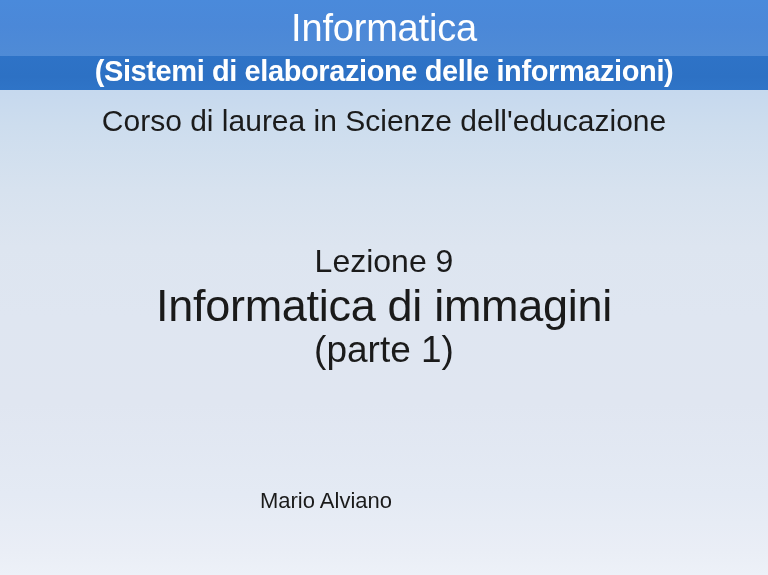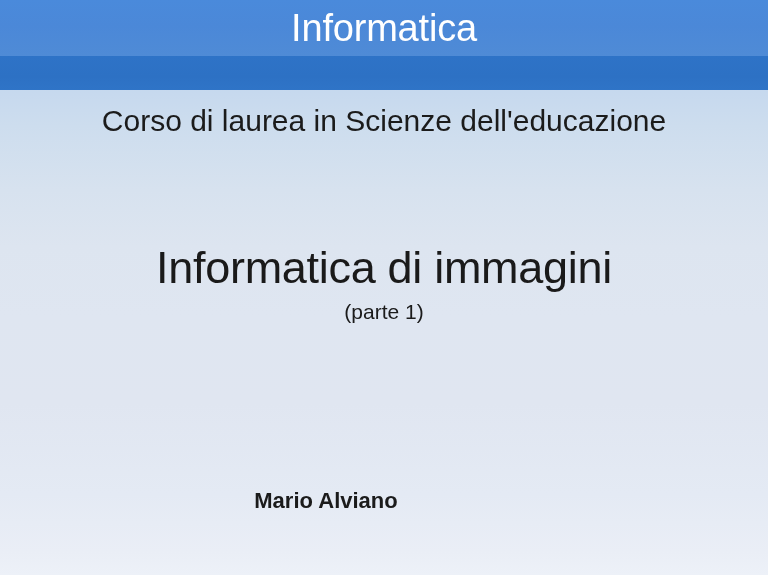--- a/index.html
+++ b/index.html
@@ -116,53 +116,54 @@
   }
   .lesson-title {
     color: #1a1a1a;
     font-size: 45px;
     line-height: 52px;
     letter-spacing: -0.3px;
     white-space: nowrap;
   }
   .lesson-part {
     color: #1b1b1b;
-    font-size: 21px;
+    font-size: 37px;
     line-height: 36px;
     white-space: nowrap;
   }
 
   .author-line {
     position: absolute;
     top: 487px;
     left: 0;
     width: 652px;
     text-align: center;
     color: #1b1b1b;
     font-size: 22px;
     line-height: 28px;
     white-space: nowrap;
-    font-weight: bold;
   }
 </style>
 </head>
 <body>
 
 <div class="slide">
 
   <div class="header">
     <div class="header-band-top"></div>
     <div class="header-band-bottom"></div>
 
     <div class="title-main">Informatica</div>
 
+    <div class="title-sub">(Sistemi di elaborazione delle informazioni)</div>
   </div>
 
   <div class="course-line">Corso di laurea in Scienze dell'educazione</div>
 
   <div class="lesson-block">
+    <div class="lesson-number">Lezione 9</div>
     <div class="lesson-title">Informatica di immagini</div>
     <div class="lesson-part">(parte 1)</div>
   </div>
 
   <div class="author-line">Mario Alviano</div>
 
 </div>
 
 </body></html>

